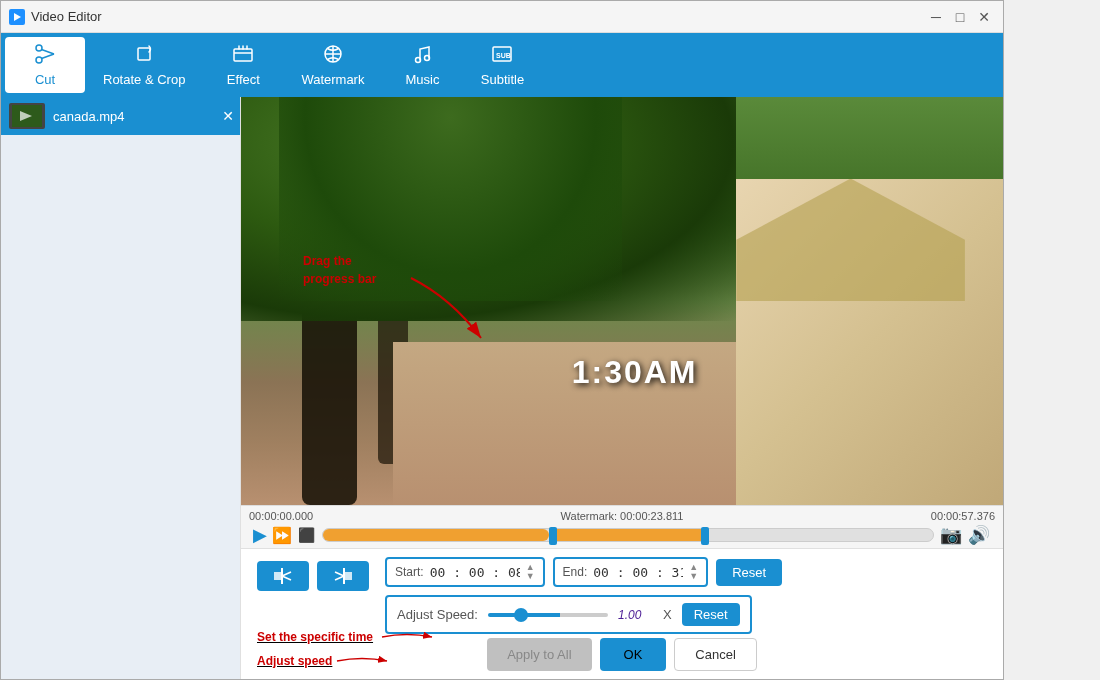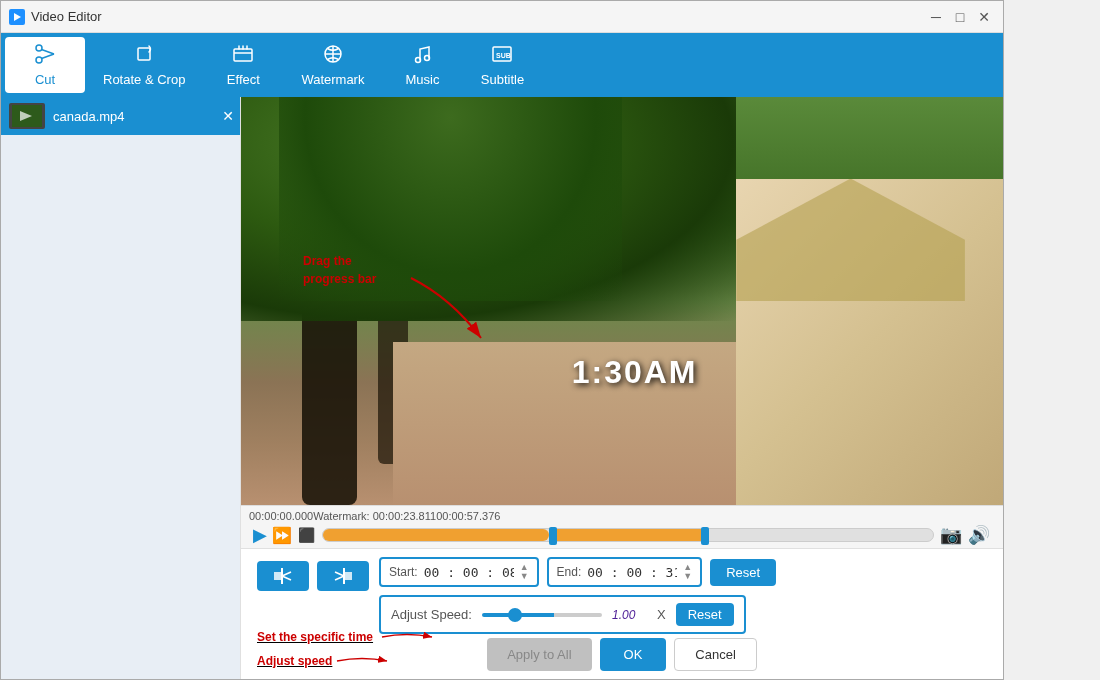--- a/index.html
+++ b/index.html
@@ -31,21 +31,21 @@
     .file-tab-thumb { width: 36px; height: 26px; background: #444; border-radius: 2px; overflow: hidden; display: flex; align-items: center; justify-content: center; }
     .file-close { position: absolute; right: 6px; top: 50%; transform: translateY(-50%); color: white; cursor: pointer; font-size: 14px; }
     .sidebar-content { flex: 1; background: #e8eef5; }
 
     
     .video-area { flex: 1; display: flex; flex-direction: column; }
     .video-player { position: relative; flex: 1; background: #1a1a2e; overflow: hidden; }
 
     
     .timeline-bar { background: #f5f5f5; border-top: 1px solid #ddd; padding: 4px 8px 2px 8px; }
-    .timeline-timestamps { display: flex; font-size: 11px; color: #555; margin-bottom: 2px; }
+    .timeline-timestamps { display: flex; justify-content: space-between; font-size: 11px; color: #555; margin-bottom: 2px; }
     .playback-row { display: flex; align-items: center; gap: 6px; padding: 0 4px; }
     .play-btn { color: #1a8fd1; font-size: 18px; cursor: pointer; background: none; border: none; }
     .skip-btn { color: #1a8fd1; font-size: 16px; cursor: pointer; background: none; border: none; }
     .stop-btn { color: #888; font-size: 14px; cursor: pointer; background: none; border: none; }
     .timeline-track { flex: 1; height: 14px; background: #e0e0e0; border-radius: 7px; position: relative; border: 1px solid #ccc; }
     .timeline-fill { position: absolute; left: 0; top: 0; height: 100%; background: #f0a030; border-radius: 7px; width: 37%; }
     .timeline-selection { position: absolute; left: 37%; top: 0; height: 100%; background: #f0a030; width: 25%; }
     .timeline-thumb-left { position: absolute; left: 37%; top: -2px; width: 8px; height: 18px; background: #1a8fd1; border-radius: 2px; cursor: pointer; }
     .timeline-thumb-right { position: absolute; left: 62%; top: -2px; width: 8px; height: 18px; background: #1a8fd1; border-radius: 2px; cursor: pointer; }
     .camera-icon-btn { color: #1a8fd1; cursor: pointer; font-size: 18px; background: none; border: none; }
@@ -64,21 +64,21 @@
     .reset-btn { background: #1a8fd1; color: white; border: none; border-radius: 4px; padding: 6px 16px; font-size: 13px; cursor: pointer; }
 
     .controls-row2 { display: flex; align-items: center; gap: 10px; border: 2px solid #1a8fd1; border-radius: 4px; padding: 6px 10px; }
     .speed-label { font-size: 13px; color: #555; }
     .speed-slider { -webkit-appearance: none; appearance: none; width: 120px; height: 4px; background: linear-gradient(to right, #1a8fd1 60%, #ccc 60%); border-radius: 2px; outline: none; cursor: pointer; }
     .speed-slider::-webkit-slider-thumb { -webkit-appearance: none; width: 14px; height: 14px; border-radius: 50%; background: #1a8fd1; cursor: pointer; }
     .speed-value { font-size: 12px; color: #4c1d95; width: 35px; font-style: italic; }
     .speed-x { font-size: 13px; color: #555; }
     .reset-btn-small { background: #1a8fd1; color: white; border: none; border-radius: 4px; padding: 4px 12px; font-size: 13px; cursor: pointer; }
     .apply-all-btn { background: #c0c0c0; color: #888; border: none; border-radius: 4px; padding: 8px 20px; font-size: 13px; cursor: not-allowed; }
-    .ok-btn { background: #1a8fd1; color: #ffffff; border: none; border-radius: 4px; padding: 8px 24px; font-size: 13px; cursor: pointer; }
+    .ok-btn { background: #1a8fd1; color: #000000; border: none; border-radius: 4px; padding: 8px 24px; font-size: 13px; cursor: pointer; }
     .cancel-btn { background: white; color: #333; border: 1px solid #ccc; border-radius: 4px; padding: 8px 20px; font-size: 13px; cursor: pointer; }
 
     .video-container { position: relative; flex: 1; display: flex; flex-direction: column; }
     .annotation-layer { position: absolute; top: 0; left: 0; width: 100%; height: 100%; pointer-events: none; z-index: 10; }
   </style>
 </head>
 <body>
 
 <div class="window">
 
@@ -236,21 +236,21 @@
               <div class="timeline-thumb-right"></div>
             </div>
             <button class="camera-icon-btn">📷</button>
             <button class="sound-icon-btn">🔊</button>
           </div>
         </div>
       </div>
 
       <div class="controls-bottom">
 
-        <div style="display:flex;align-items:flex-start;gap:10px;">
+        <div style="display:flex;align-items:flex-start;gap:16px;">
 
           <div style="display:flex;gap:8px;margin-top:4px;">
             <button class="cut-btn-blue">
               <svg width="20" height="18" viewBox="0 0 20 18">
                   <rect x="1" y="5" width="8" height="8" fill="white" opacity="0.8"></rect>
                   <line x1="9" y1="1" x2="9" y2="17" stroke="white" stroke-width="2"></line>
                   <line x1="9" y1="9" x2="18" y2="5" stroke="white" stroke-width="1.5"></line>
                   <line x1="9" y1="9" x2="18" y2="13" stroke="white" stroke-width="1.5"></line>
                 </svg>
             </button>

